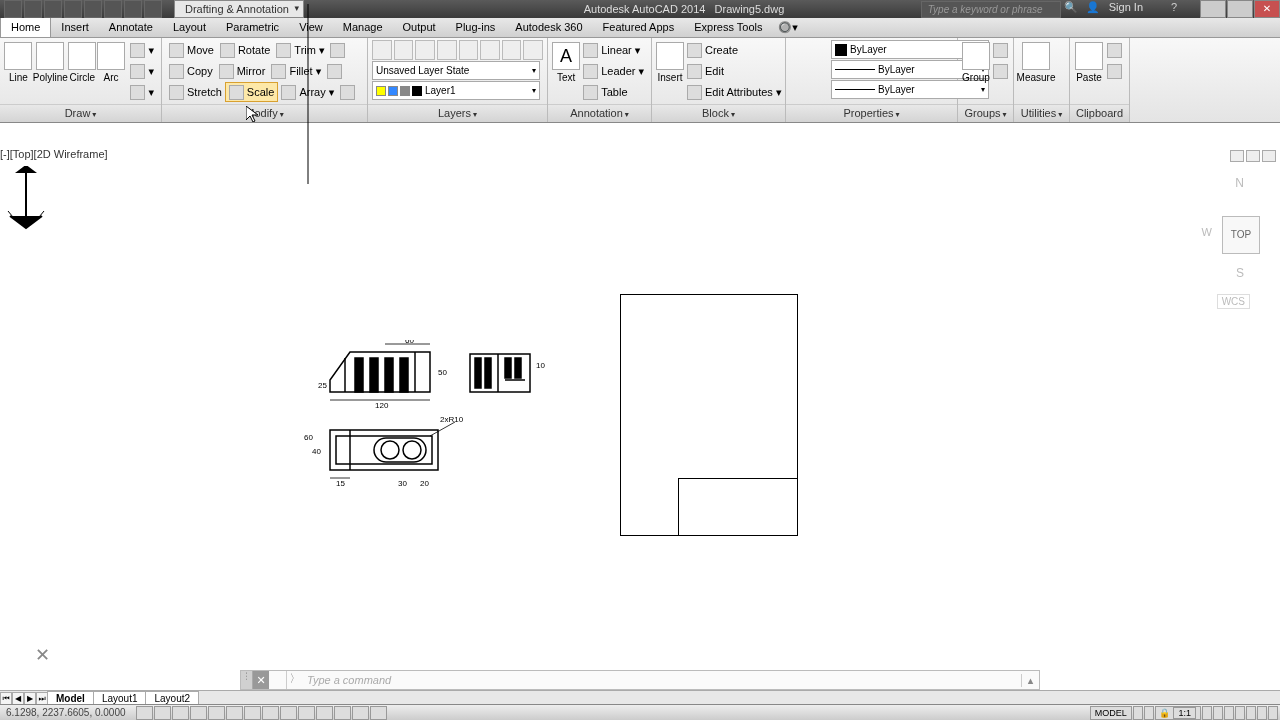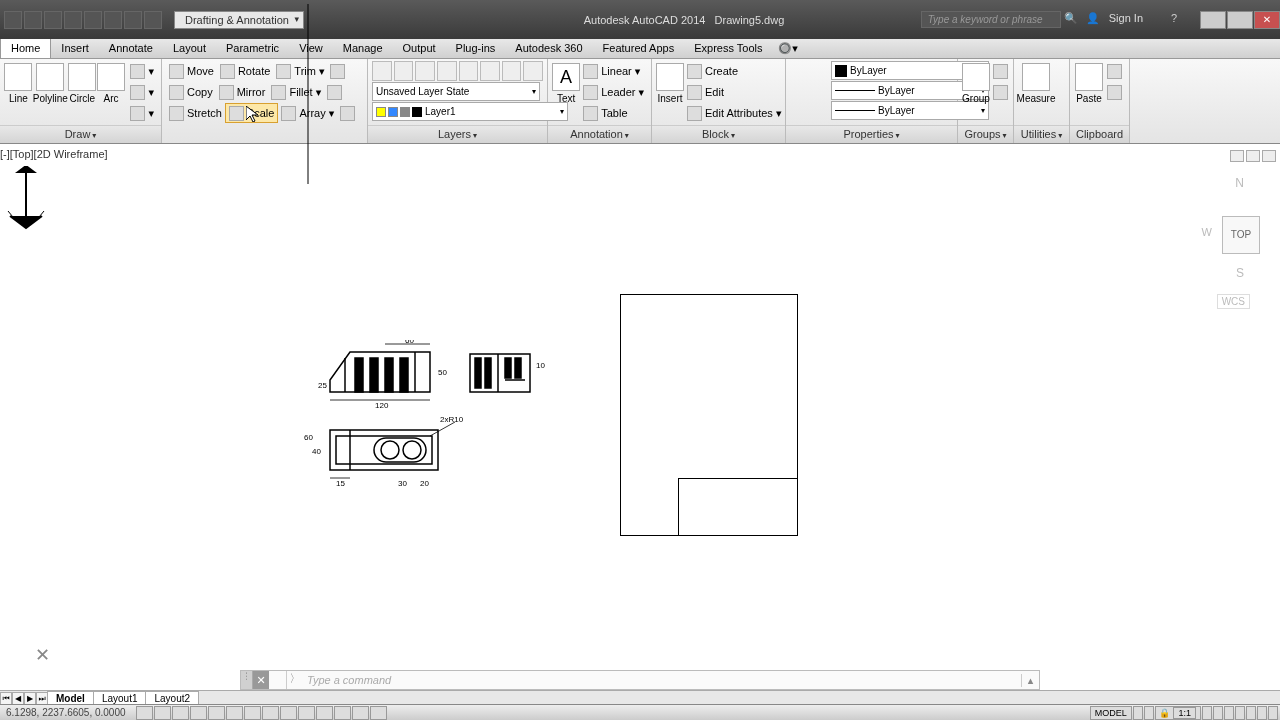--- a/index.html
+++ b/index.html
@@ -1,19 +1,19 @@
 <!DOCTYPE html>
 <html><head>
 <meta charset="utf-8">
 <style>
 * { margin: 0; padding: 0; box-sizing: border-box; font-family: "Segoe UI", Arial, sans-serif; }
 body { width: 1280px; height: 720px; background: #fff; overflow: hidden; position: relative; }
 
 
-.titlebar { height: 39px; background: linear-gradient(#5a5a5a, #3a3a3a); display: flex; align-items: center; color: #ccc; font-size: 11px; position: relative; }
+.titlebar { height: 18px; background: linear-gradient(#5a5a5a, #3a3a3a); display: flex; align-items: center; color: #ccc; font-size: 11px; position: relative; }
 .titlebar .qat { display: flex; gap: 2px; padding: 0 4px; }
 .titlebar .qat span { width: 18px; height: 18px; background: #555; border: 1px solid #666; display: inline-block; }
 .titlebar .workspace { margin-left: 8px; background: #e8e8e8; color: #333; padding: 2px 10px; border: 1px solid #888; font-size: 11px; min-width: 130px; position: relative; }
 .titlebar .workspace::after { content: "▾"; position: absolute; right: 4px; font-size: 9px; }
 .titlebar .title { position: absolute; left: 50%; transform: translateX(-50%); color: #ddd; margin-left: 44px; }
 .titlebar .search { margin-left: auto; background: #555; border: 1px solid #666; padding: 2px 6px; width: 140px; font-size: 10px; color: #999; font-style: italic; }
 .titlebar .right { display: flex; gap: 6px; align-items: center; padding: 0 4px; }
 .titlebar .right span { width: 16px; height: 16px; display: inline-block; }
 .winbtns { display: flex; margin-left: 8px; }
 .winbtns div { width: 26px; height: 18px; background: #ccc; border: 1px solid #888; margin-left: 1px; text-align: center; font-size: 10px; line-height: 16px; }
@@ -155,21 +155,21 @@
         </div>
       <div class="col" style="margin-left:2px;">
         <div class="smbtn"><span class="ic"></span>▾</div>
         <div class="smbtn"><span class="ic"></span>▾</div>
         <div class="smbtn"><span class="ic"></span>▾</div>
       </div>
     </div>
     <div class="panel-title"><span>Draw</span><span class="arrow">▾</span></div>
   </div>
 
-  <div class="panel" style="width:206px;gap:30px;">
+  <div class="panel" style="width:206px;">
     <div class="panel-body">
       <div class="col" style="width:100%;">
         <div style="display:flex;">
           <div class="smbtn">
               <span class="ic"></span>
               <span>Move</span>
             </div>
           <div class="smbtn">
               <span class="ic"></span>
               <span>Rotate</span>
@@ -219,21 +219,21 @@
           <span></span>
           <span></span>
           <span></span>
           <span></span>
           <span></span>
           <span></span>
           <span></span>
           <span></span>
         </div>
         <div class="dd" style="width:168px;text-align:right;">Unsaved Layer State</div>
-        <div class="dd" style="width:196px;">
+        <div class="dd" style="width:168px;">
           <span style="display:inline-block;width:10px;height:10px;background:#ff0;border:1px solid #888;margin-right:2px;"></span>
           <span style="display:inline-block;width:10px;height:10px;background:#38f;border:1px solid #888;margin-right:2px;"></span>
           <span style="display:inline-block;width:10px;height:10px;background:#888;border:1px solid #888;margin-right:2px;"></span>
           <span style="display:inline-block;width:10px;height:10px;background:#000;margin-right:3px;"></span>
           <span>Layer1</span>
         </div>
       </div>
     </div>
     <div class="panel-title"><span>Layers</span><span class="arrow">▾</span></div>
   </div>

